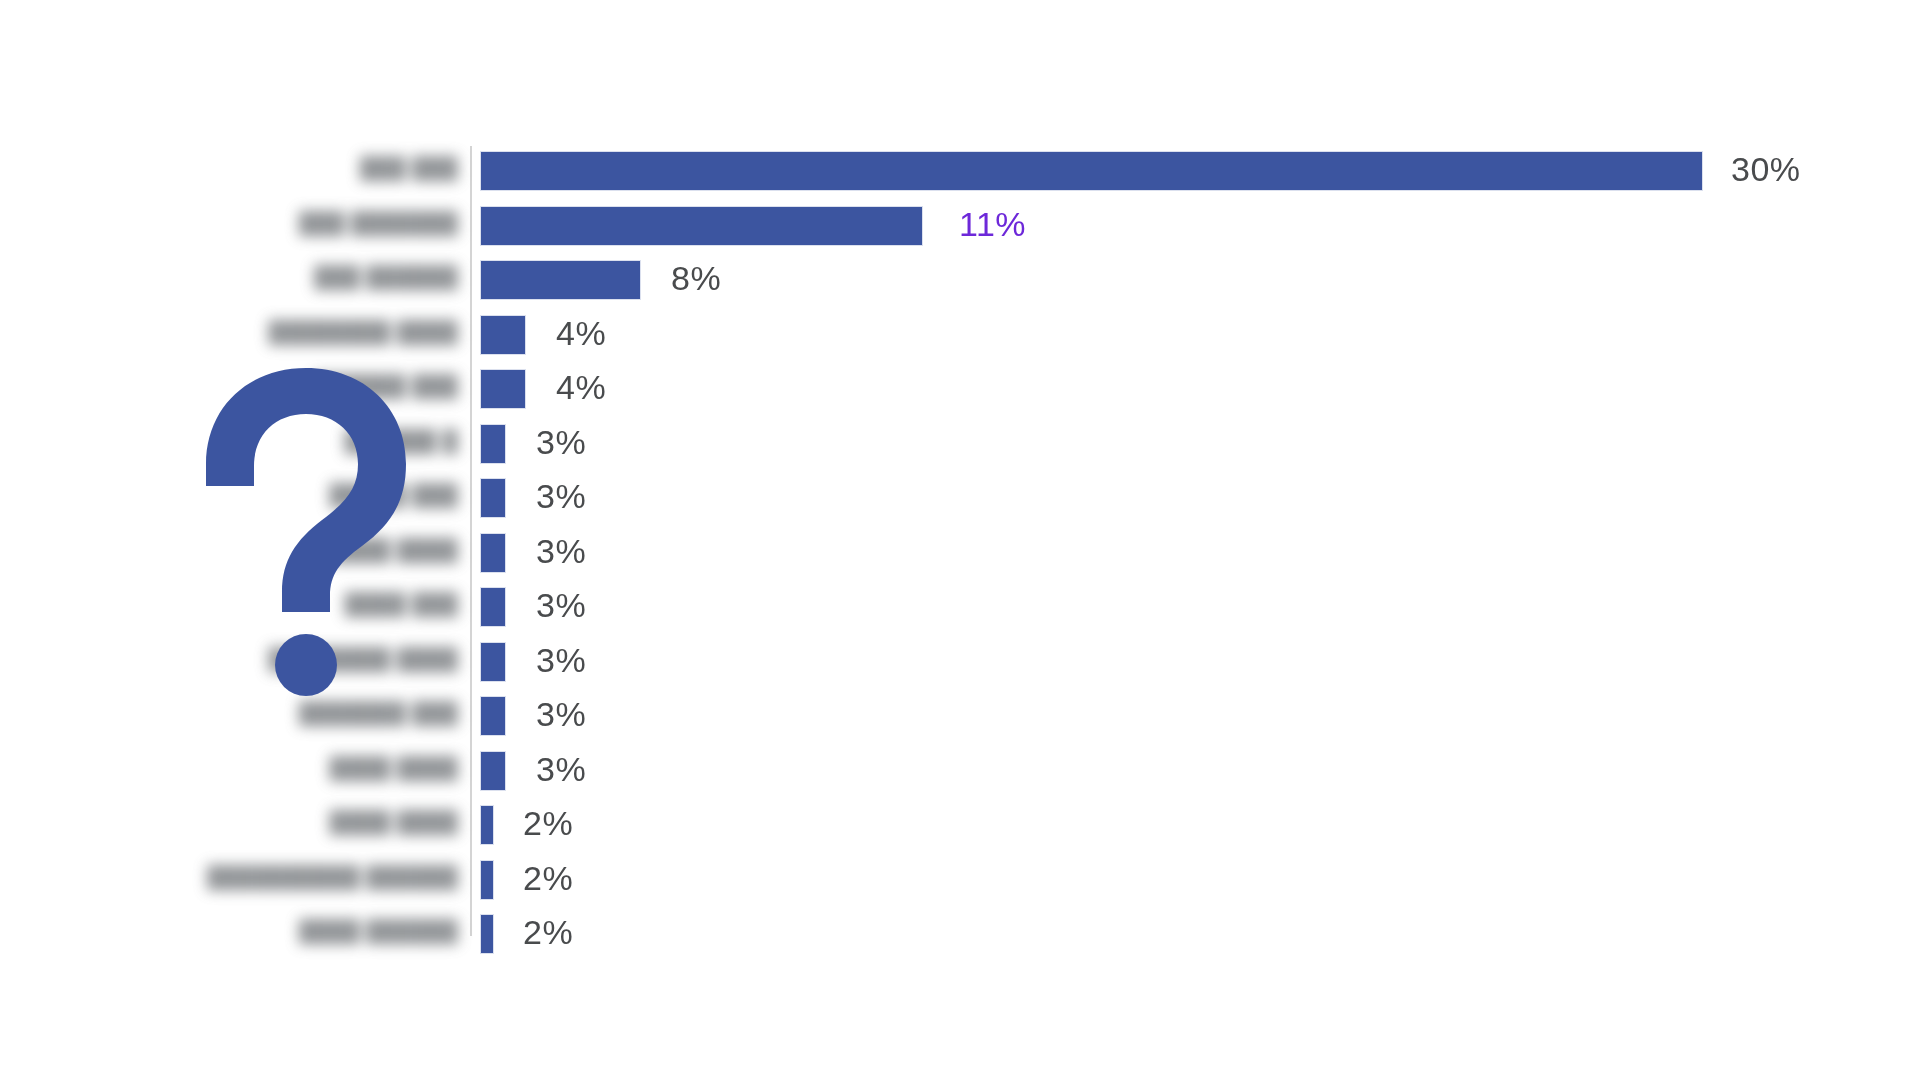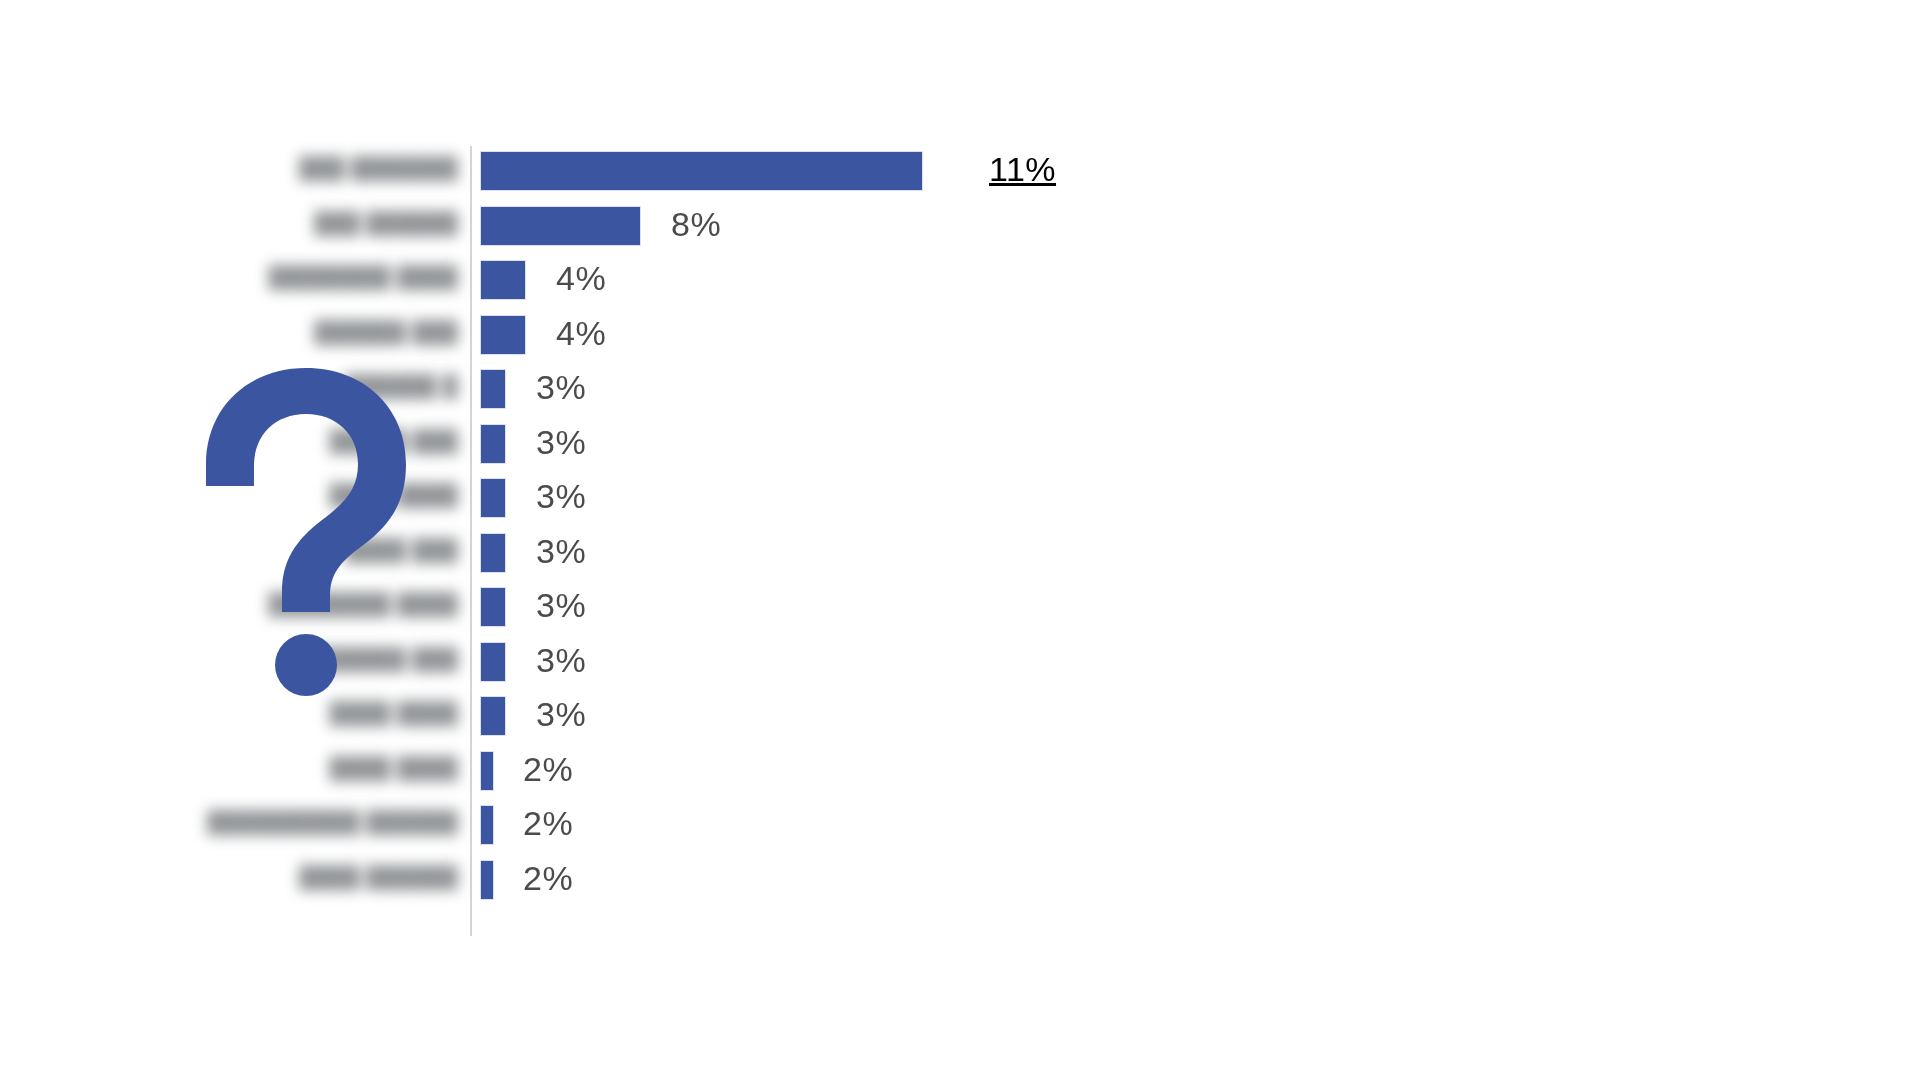--- a/index.html
+++ b/index.html
@@ -111,25 +111,32 @@
 <body>
 
 <div id="chart-root">
 
   <div class="plot-area">
 
     <div class="axis-line"></div>
 
     <div class="bar-rows" id="bar-rows">
         <div class="bar-row">
+          <div class="cat-label">███ ███</div>
+          <div class="bar-track">
+            <div class="bar" style="width: 1221px; background: rgb(60, 85, 160);"></div>
+          </div>
+          <div class="val-label" style="left: 1731px; color: rgb(73, 75, 77);">30%</div>
+        </div>
+        <div class="bar-row">
           <div class="cat-label">███ ███████</div>
           <div class="bar-track">
             <div class="bar" style="width: 441px; background: rgb(60, 85, 160);"></div>
           </div>
-          <div class="val-label" style="left: 989px; color: #000000; text-decoration: underline;">11%</div>
+          <div class="val-label" style="left: 959px; color: #6d28d9;">11%</div>
         </div>
         <div class="bar-row">
           <div class="cat-label">███ ██████</div>
           <div class="bar-track">
             <div class="bar" style="width: 159px; background: rgb(60, 85, 160);"></div>
           </div>
           <div class="val-label" style="left: 671px; color: rgb(73, 75, 77);">8%</div>
         </div>
         <div class="bar-row">
           <div class="cat-label">████████ ████</div>

